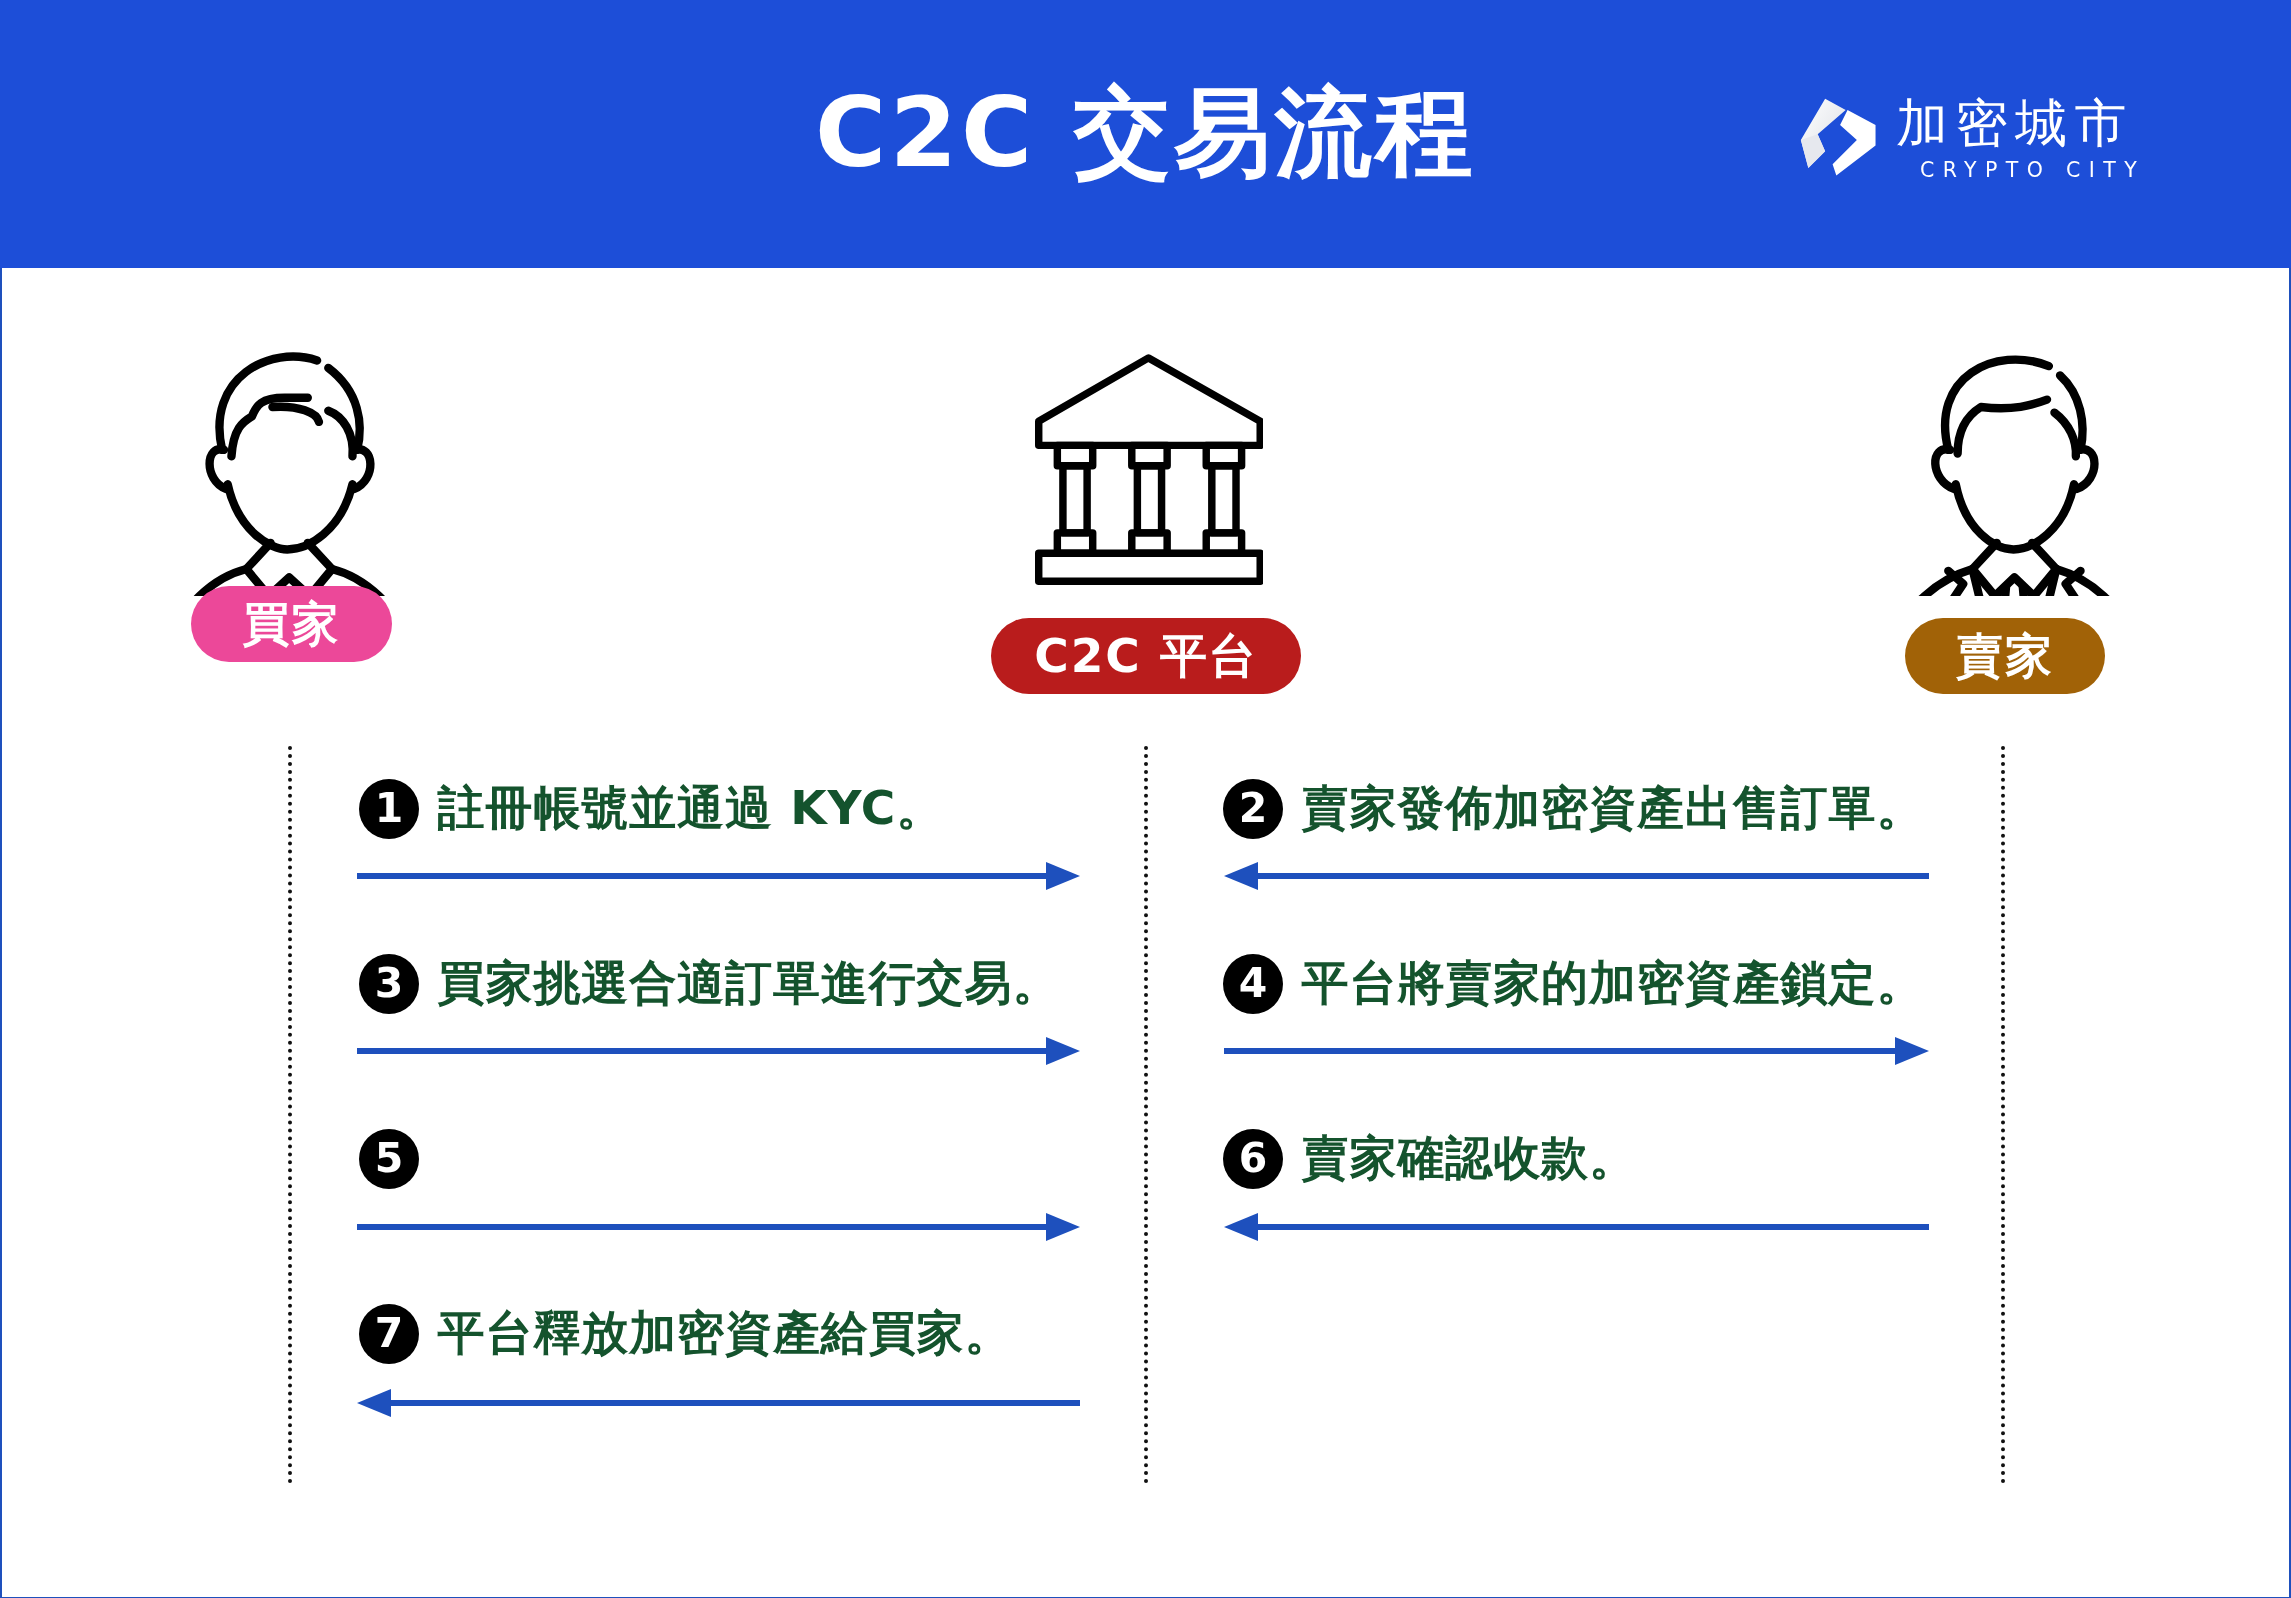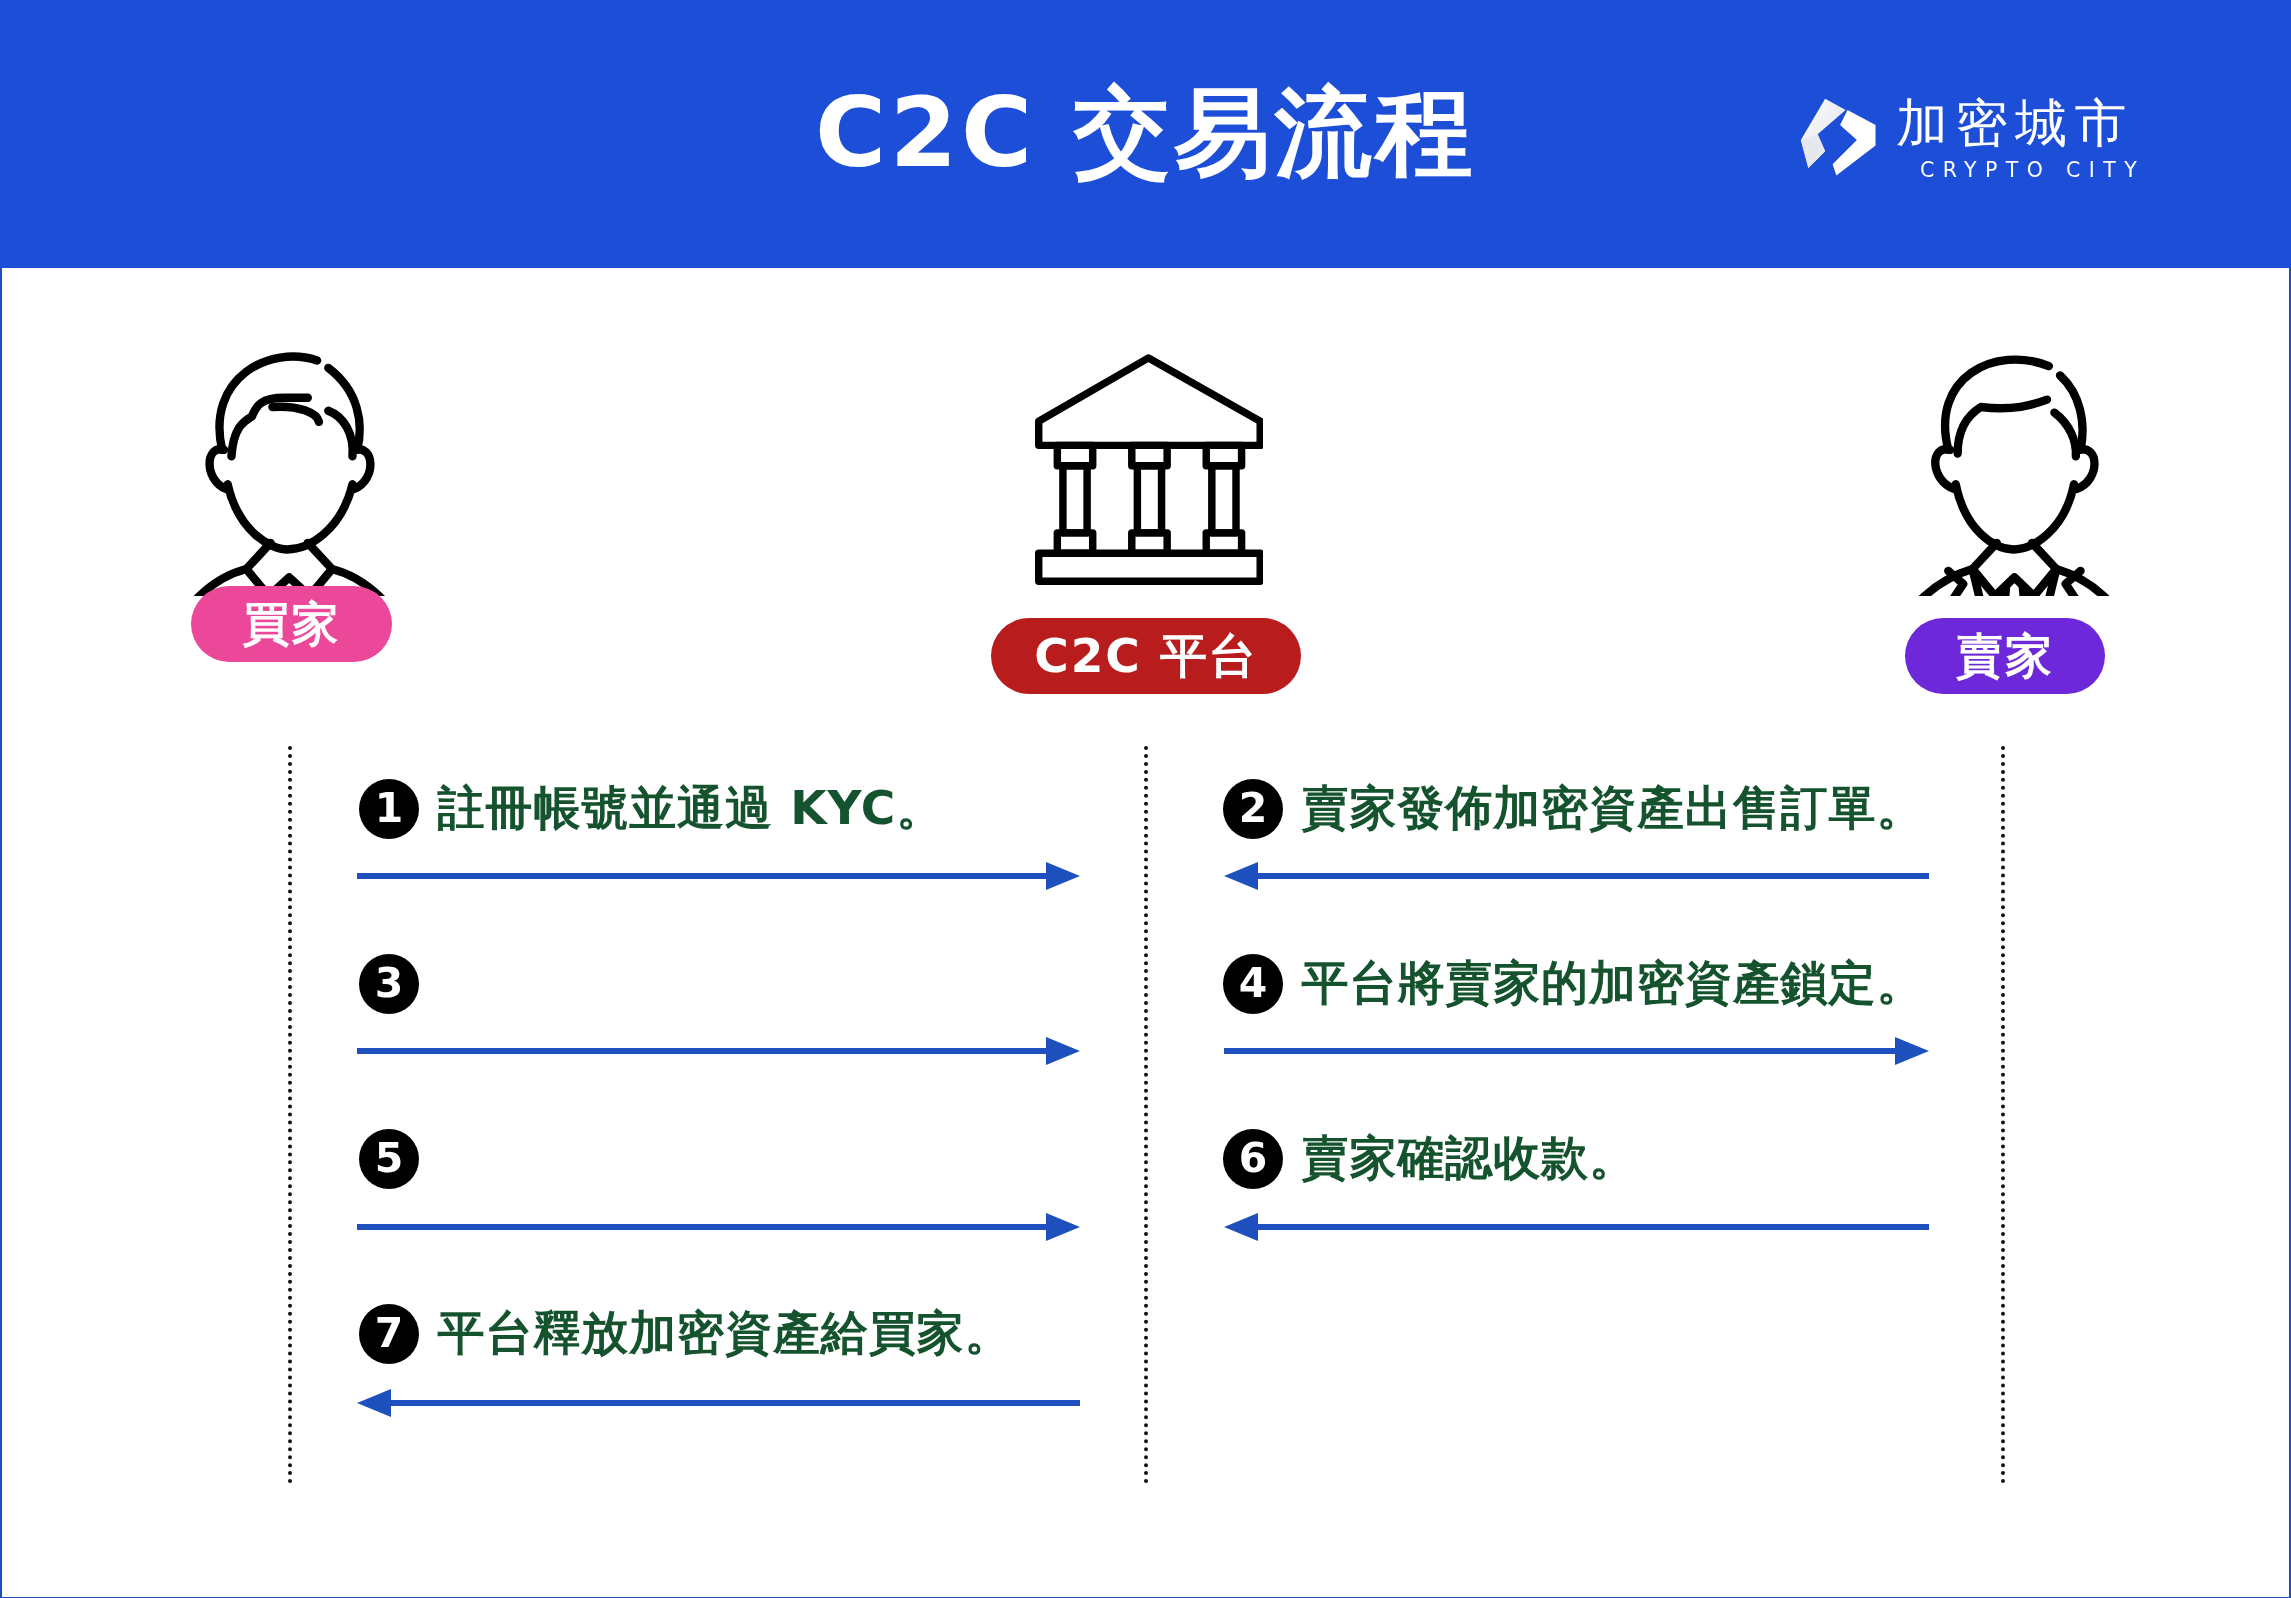--- a/index.html
+++ b/index.html
@@ -10,21 +10,21 @@
   .title { position: absolute; left: 0; top: 67px; width: 2291px; text-align: center; color: #ffffff; font-size: 97px; font-weight: bold; letter-spacing: 3.7px; line-height: 131px; }
   .logo { position: absolute; left: 1799px; top: 93px; width: 364px; height: 93px; }
   .logo-mark { position: absolute; left: 0; top: 3.7px; width: 84px; height: 84px; }
   .logo-cn { position: absolute; left: 97px; top: 0; font-size: 52px; font-weight: normal; color: #fff; letter-spacing: 7.5px; line-height: 60px; }
   .logo-en { position: absolute; left: 121px; top: 65px; font-size: 20.5px; color: #fff; letter-spacing: 8.4px; line-height: 24px; }
 
   .actor-icon { position: absolute; }
   .pill { position: absolute; height: 76px; border-radius: 38px; color: #fff; font-size: 47px; font-weight: bold; text-align: center; line-height: 76px; letter-spacing: 1.9px; }
   .pill.buyer { left: 191px; top: 586px; width: 201px; background: #ec4899; }
   .pill.platform { left: 991px; top: 618px; width: 310px; background: #b91c1c; }
-  .pill.seller { left: 1905px; top: 618px; width: 200px; background: #6d28d9; }
+  .pill.seller { left: 1905px; top: 618px; width: 200px; background: #a16207; }
 
   .dots { position: absolute; top: 746px; height: 738px; width: 0; border-left: 4.7px dotted #111; }
 
   .step { position: absolute; height: 65px; display: flex; align-items: center; }
   .num { width: 60px; height: 60px; border-radius: 50%; background: #000; color: #fff; font-weight: bold; font-size: 41px; display: flex; align-items: center; justify-content: center; margin-right: 18.6px; line-height: 1; }
   .stext { font-size: 47px; font-weight: bold; color: #14532d; white-space: nowrap; letter-spacing: 0.9px; }
 
   .arrow { position: absolute; height: 28px; }
   .arrow .line { position: absolute; top: 11.2px; height: 5.6px; background: #1e50bd; }
   .arrow .head { position: absolute; top: 0; width: 0; height: 0; border-top: 14px solid transparent; border-bottom: 14px solid transparent; }
@@ -131,20 +131,21 @@
   <div class="num">2</div>
   <div class="stext">賣家發佈加密資產出售訂單。</div>
 </div>
 <div class="arrow left" style="left:1224px;top:862px;width:705px">
   <div class="head"></div>
     <div class="line"></div>
 </div>
 
 <div class="step" style="left:359px;top:951px">
   <div class="num">3</div>
+  <div class="stext">買家挑選合適訂單進行交易。</div>
 </div>
 <div class="arrow right" style="left:357px;top:1037px;width:723px">
   <div class="line"></div>
     <div class="head"></div>
 </div>
 
 <div class="step" style="left:1223px;top:951px">
   <div class="num">4</div>
   <div class="stext">平台將賣家的加密資產鎖定。</div>
 </div>

